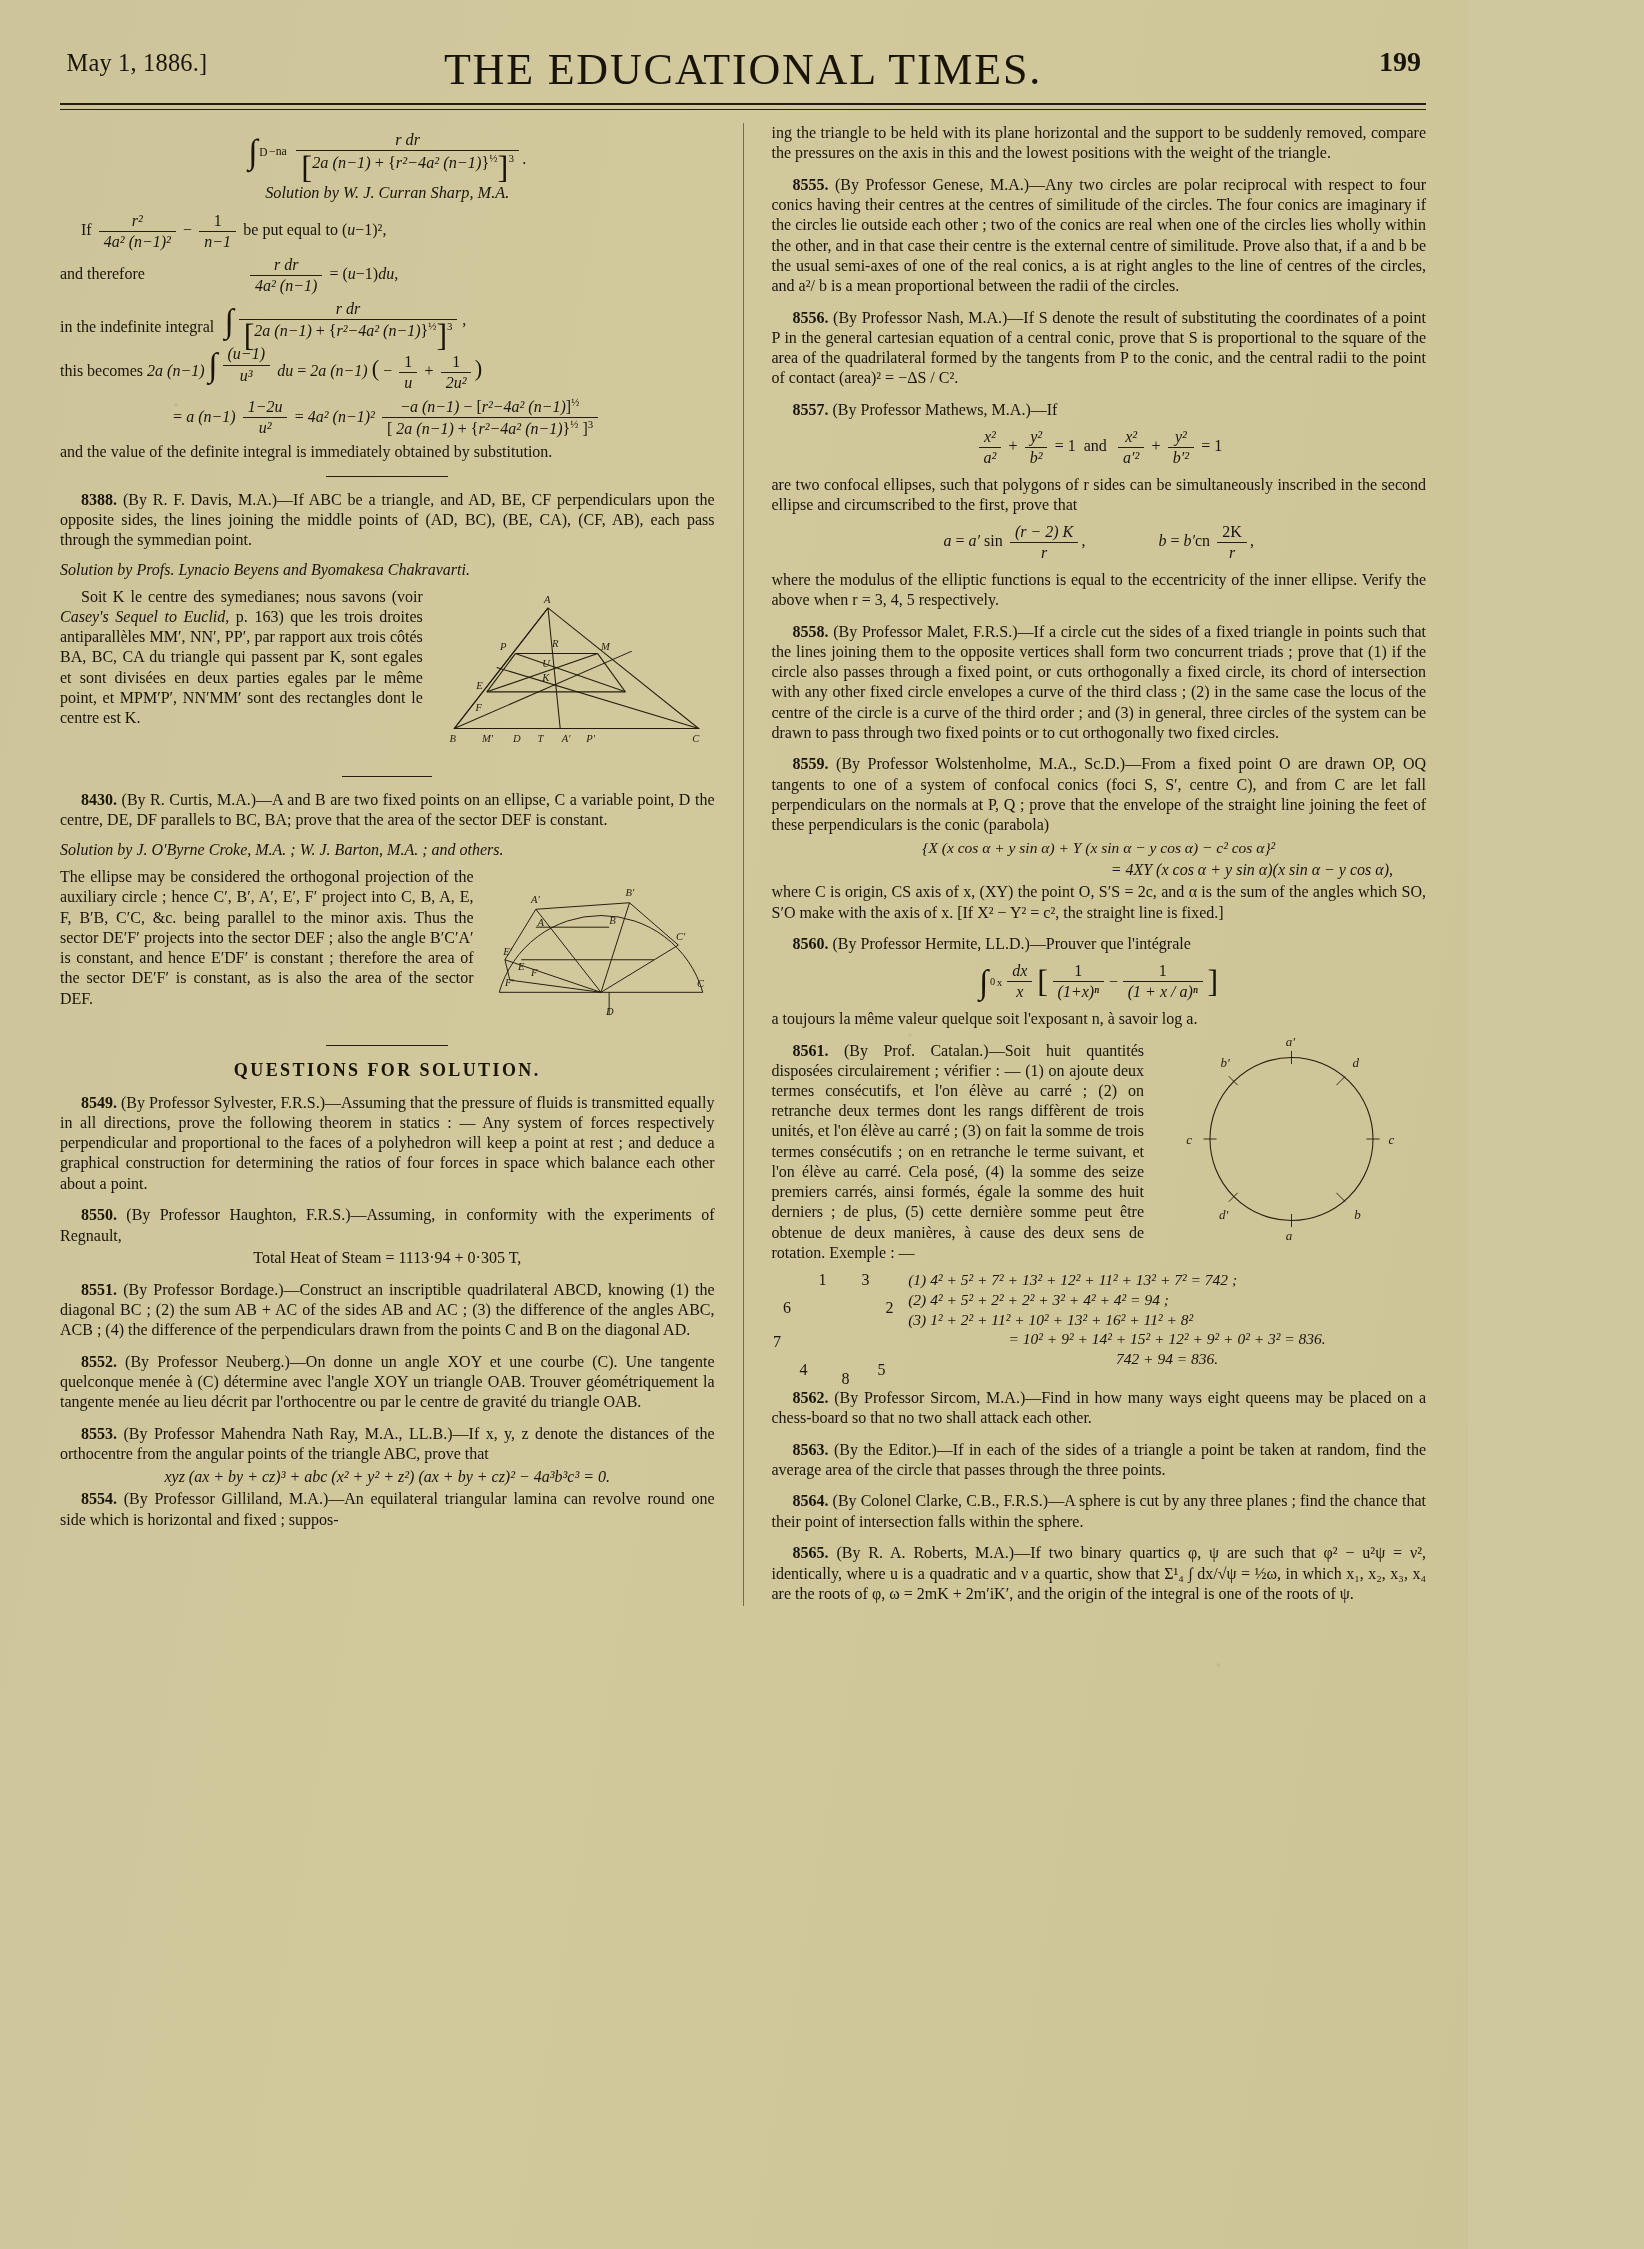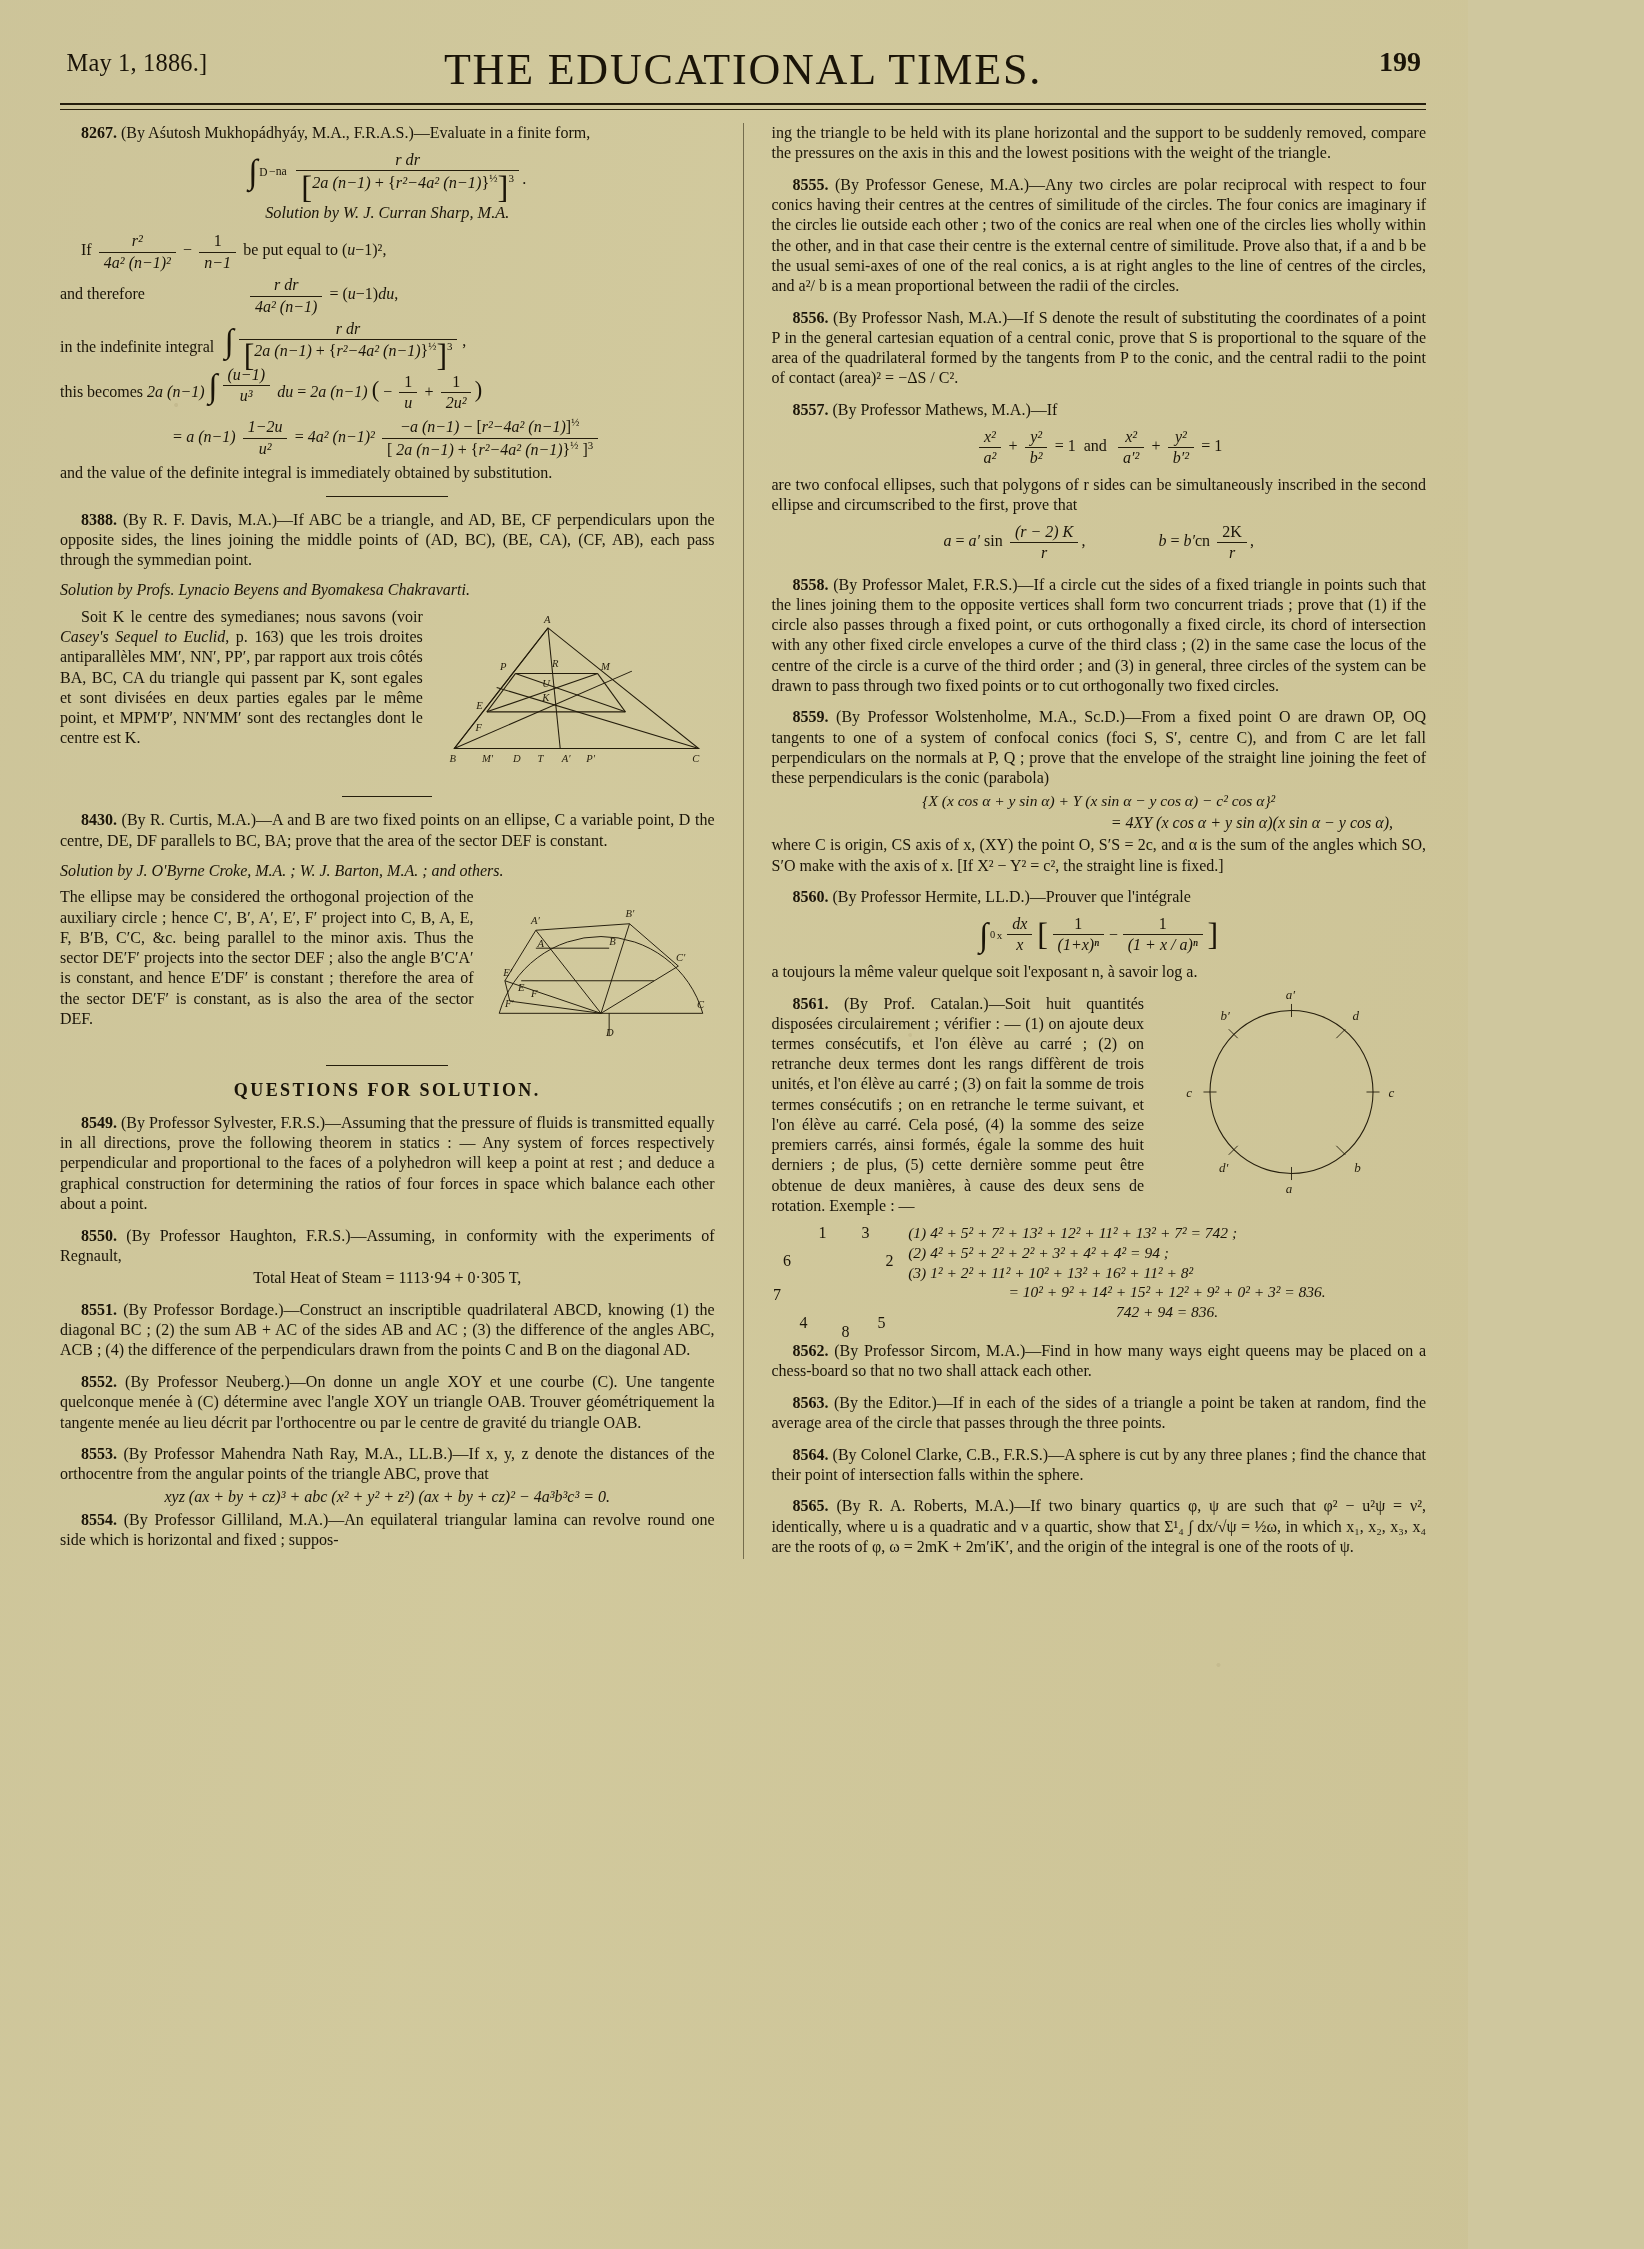--- a/index.html
+++ b/index.html
@@ -118,22 +118,20 @@
       <div class="mast-title">THE EDUCATIONAL TIMES.</div>
       <div class="mast-page">199</div>
     </div>
     <div class="rule-double"></div>
 
     <div class="cols">
 
       <div class="col left">
 
         <div>
-          <p class="p"><span class="sp"></span><span class="num">8267.</span>
-            <span>(By Aśutosh Mukhopádhyáy, M.A., F.R.A.S.)—Evaluate in a finite form,</span></p>
           <div class="mrow">
             <span class="inlineflex" style="font-size:16.3px;">
               <span class="bigint">∫</span>
                 <span style="font-size:.7em;">D</span>
                 <span style="font-size:.72em; vertical-align:.9em;">−na</span>
               <span class="frac" style="margin-left:8.1px;">
                 <span class="n math">r dr</span>
                 <span class="d"><span class="brk">[</span><span class="math">2a (n−1)</span> + {<span class="math">r²−4a² (n−1)</span>}<sup>½</sup><span class="brk">]</span><sup>3</sup></span>
               </span>
             </span><span style="font-size:16.3px;">.</span>
@@ -320,20 +318,21 @@
           <span class="frac"><span class="n math">y²</span><span class="d math">b′²</span></span> = 1
         </div>
         <p class="p">are two confocal ellipses, such that polygons of r sides can be simultaneously inscribed in the second ellipse and circumscribed to the first, prove that</p>
         <div class="mrow">
           <span class="math">a</span> = <span class="math">a′</span> sin
           <span class="frac"><span class="n math">(r − 2) K</span><span class="d math">r</span></span>,
           <span style="display:inline-block;width:65px;"></span>
           <span class="math">b</span> = <span class="math">b′</span>cn
           <span class="frac"><span class="n">2K</span><span class="d math">r</span></span>,
         </div>
+        <p class="p">where the modulus of the elliptic functions is equal to the eccentricity of the inner ellipse.  Verify the above when r = 3, 4, 5 respectively.</p>
 
         <p class="p blk"><span class="sp"></span><span class="num">8558.</span>
           <span>(By Professor Malet, F.R.S.)—If a circle cut the sides of a fixed triangle in points such that the lines joining them to the opposite vertices shall form two concurrent triads ; prove that (1) if the circle also passes through a fixed point, or cuts orthogonally a fixed circle, its chord of intersection with any other fixed circle envelopes a curve of the third class ; (2) in the same case the locus of the centre of the circle is a curve of the third order ; and (3) in general, three circles of the system can be drawn to pass through two fixed points or to cut orthogonally two fixed circles.</span></p>
 
         <p class="p blk"><span class="sp"></span><span class="num">8559.</span>
           <span>(By Professor Wolstenholme, M.A., Sc.D.)—From a fixed point O are drawn OP, OQ tangents to one of a system of confocal conics (foci S, S′, centre C), and from C are let fall perpendiculars on the normals at P, Q ; prove that the envelope of the straight line joining the feet of these perpendiculars is the conic (parabola)</span></p>
         <p class="p ctr math" style="font-size:15.5px;">{X (x cos α + y sin α) + Y (x sin α − y cos α) − c² cos α}²</p>
         <p class="p" style="text-align:right; padding-right:33px;"><span class="math">= 4XY (x cos α + y sin α)(x sin α − y cos α),</span></p>
         <p class="p">where C is origin, CS axis of x, (XY) the point O, S′S = 2c, and α is the sum of the angles which SO, S′O make with the axis of x.  [If X² − Y² = c², the straight line is fixed.]</p>
 

